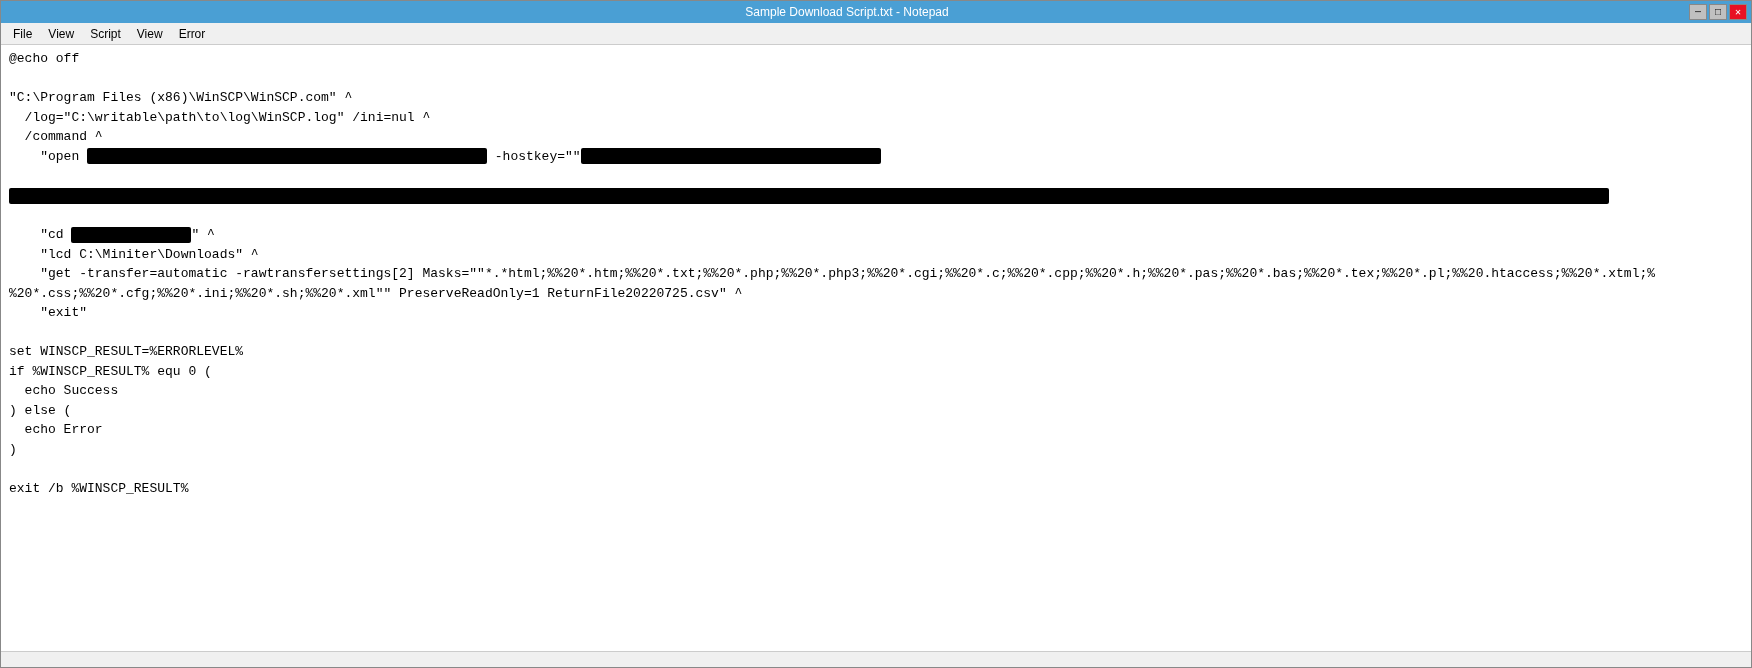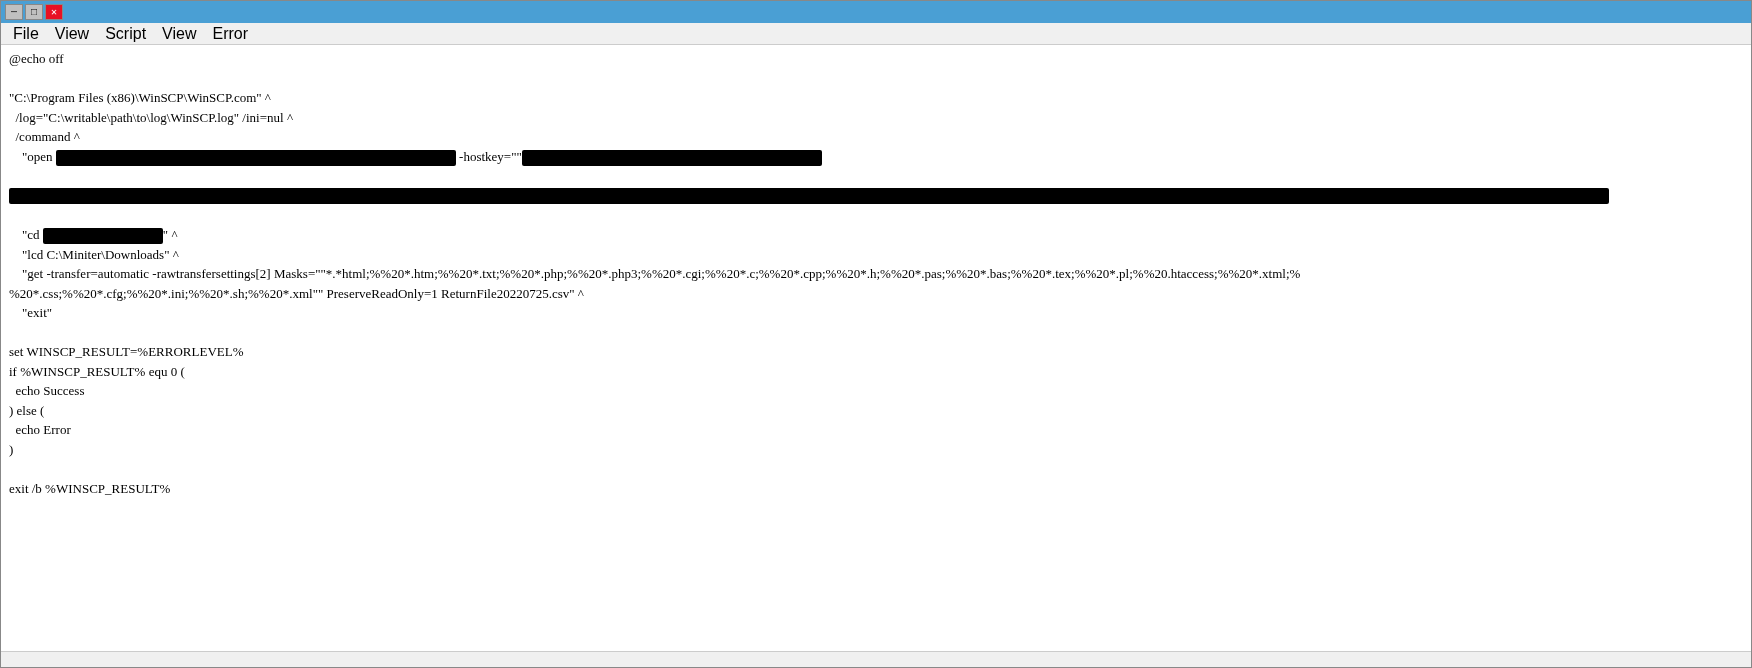--- a/index.html
+++ b/index.html
@@ -73,36 +73,36 @@
       display: flex;
       align-items: center;
       padding: 0 4px;
       flex-shrink: 0;
       border-bottom: 1px solid #ccc;
     }
 
     .menu-item {
       padding: 14px 8px;
       font-family: 'Segoe UI', Arial, sans-serif;
-      font-size: 16px;
+      font-size: 12px;
       cursor: pointer;
       color: #000;
     }
 
     .editor-area {
       flex: 1;
       background: #fff;
       overflow: auto;
       padding: 4px 8px;
       position: relative;
     }
 
     .code-content {
       white-space: pre;
-      font-family: Liberation Serif, serif;
+      font-family: Liberation Mono, monospace;
       font-size: 13px;
       color: #000;
       line-height: 1.5;
     }
 
     .redacted-bar {
       display: inline-block;
       background: #000;
       height: 16px;
       border-radius: 2px;
@@ -124,20 +124,21 @@
       border-top: 1px solid #ccc;
       flex-shrink: 0;
     }
   </style>
 </head>
 <body>
 
 <div class="window">
 
   <div class="title-bar">
+    <div class="title-bar-title">Sample Download Script.txt - Notepad</div>
     <div class="title-bar-controls">
       <div class="title-bar-btn">─</div>
       <div class="title-bar-btn">□</div>
       <div class="title-bar-btn close">✕</div>
     </div>
   </div>
 
   <div class="menu-bar">
     <div class="menu-item">File</div>
     <div class="menu-item">View</div>

